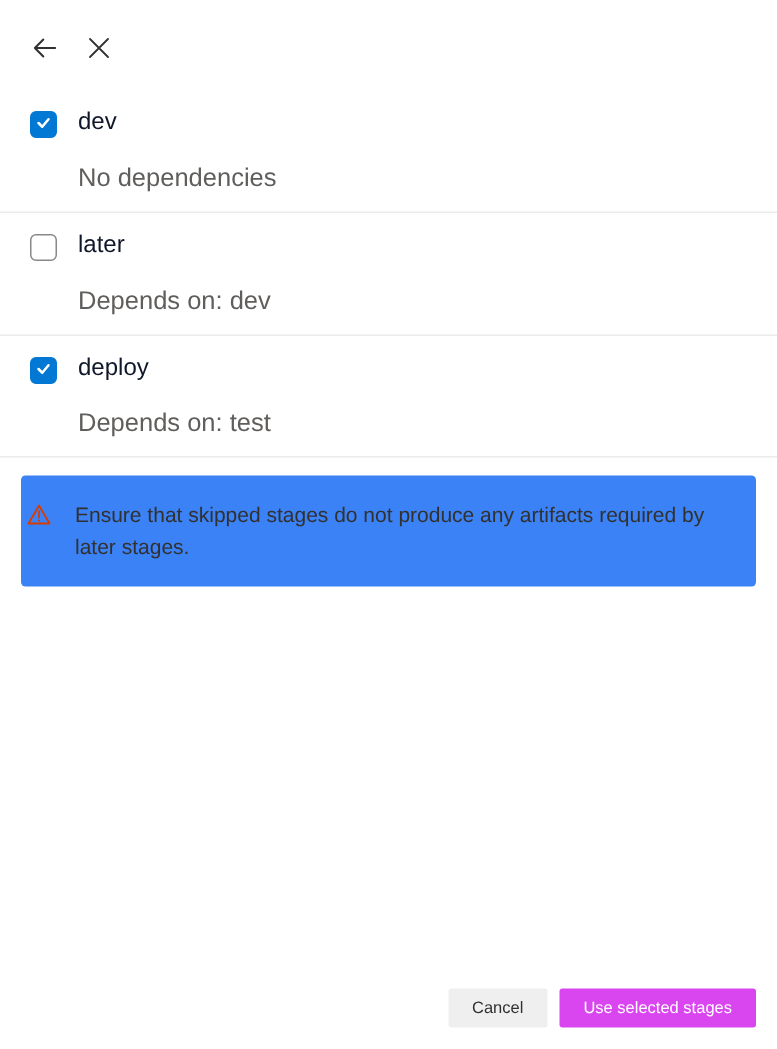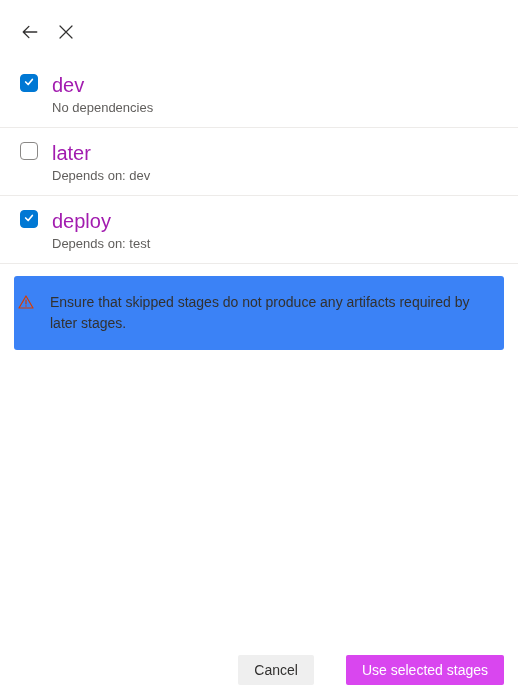--- a/index.html
+++ b/index.html
@@ -92,28 +92,28 @@
     }
     .checkmark {
       color: #ffffff;
       font-size: 12px;
       line-height: 1;
     }
     .stage-text {
       flex: 1;
     }
     .stage-name {
-      font-size: 20px;
-      color: #a21caf;
+      font-size: 16px;
+      color: #0f172a;
       line-height: 1.3;
     }
     .stage-dep {
-      font-size: 13px;
+      font-size: 17px;
       color: #605e5c;
-      margin-top: 2px;
+      margin-top: 16px;
     }
     .warning-box {
       display: flex;
       align-items: flex-start;
       background: #3b82f6;
       border-radius: 3px;
       margin: 12px 14px;
       padding: 16px 4px;
     }
     .warning-icon {
@@ -133,26 +133,25 @@
       flex: 1;
     }
     .footer {
       display: flex;
       justify-content: flex-end;
       gap: 8px;
       padding: 12px 14px 14px 14px;
     }
     .btn {
       font-family: inherit;
-      font-size: 14px;
+      font-size: 11px;
       padding: 7px 16px;
       border-radius: 2px;
       cursor: pointer;
       border: none;
-      margin-left: 24px;
     }
     .btn-cancel {
       background: #efefef;
       color: #323130;
     }
     .btn-primary {
       background: #d946ef;
       color: #ffffff;
     }
   </style>

